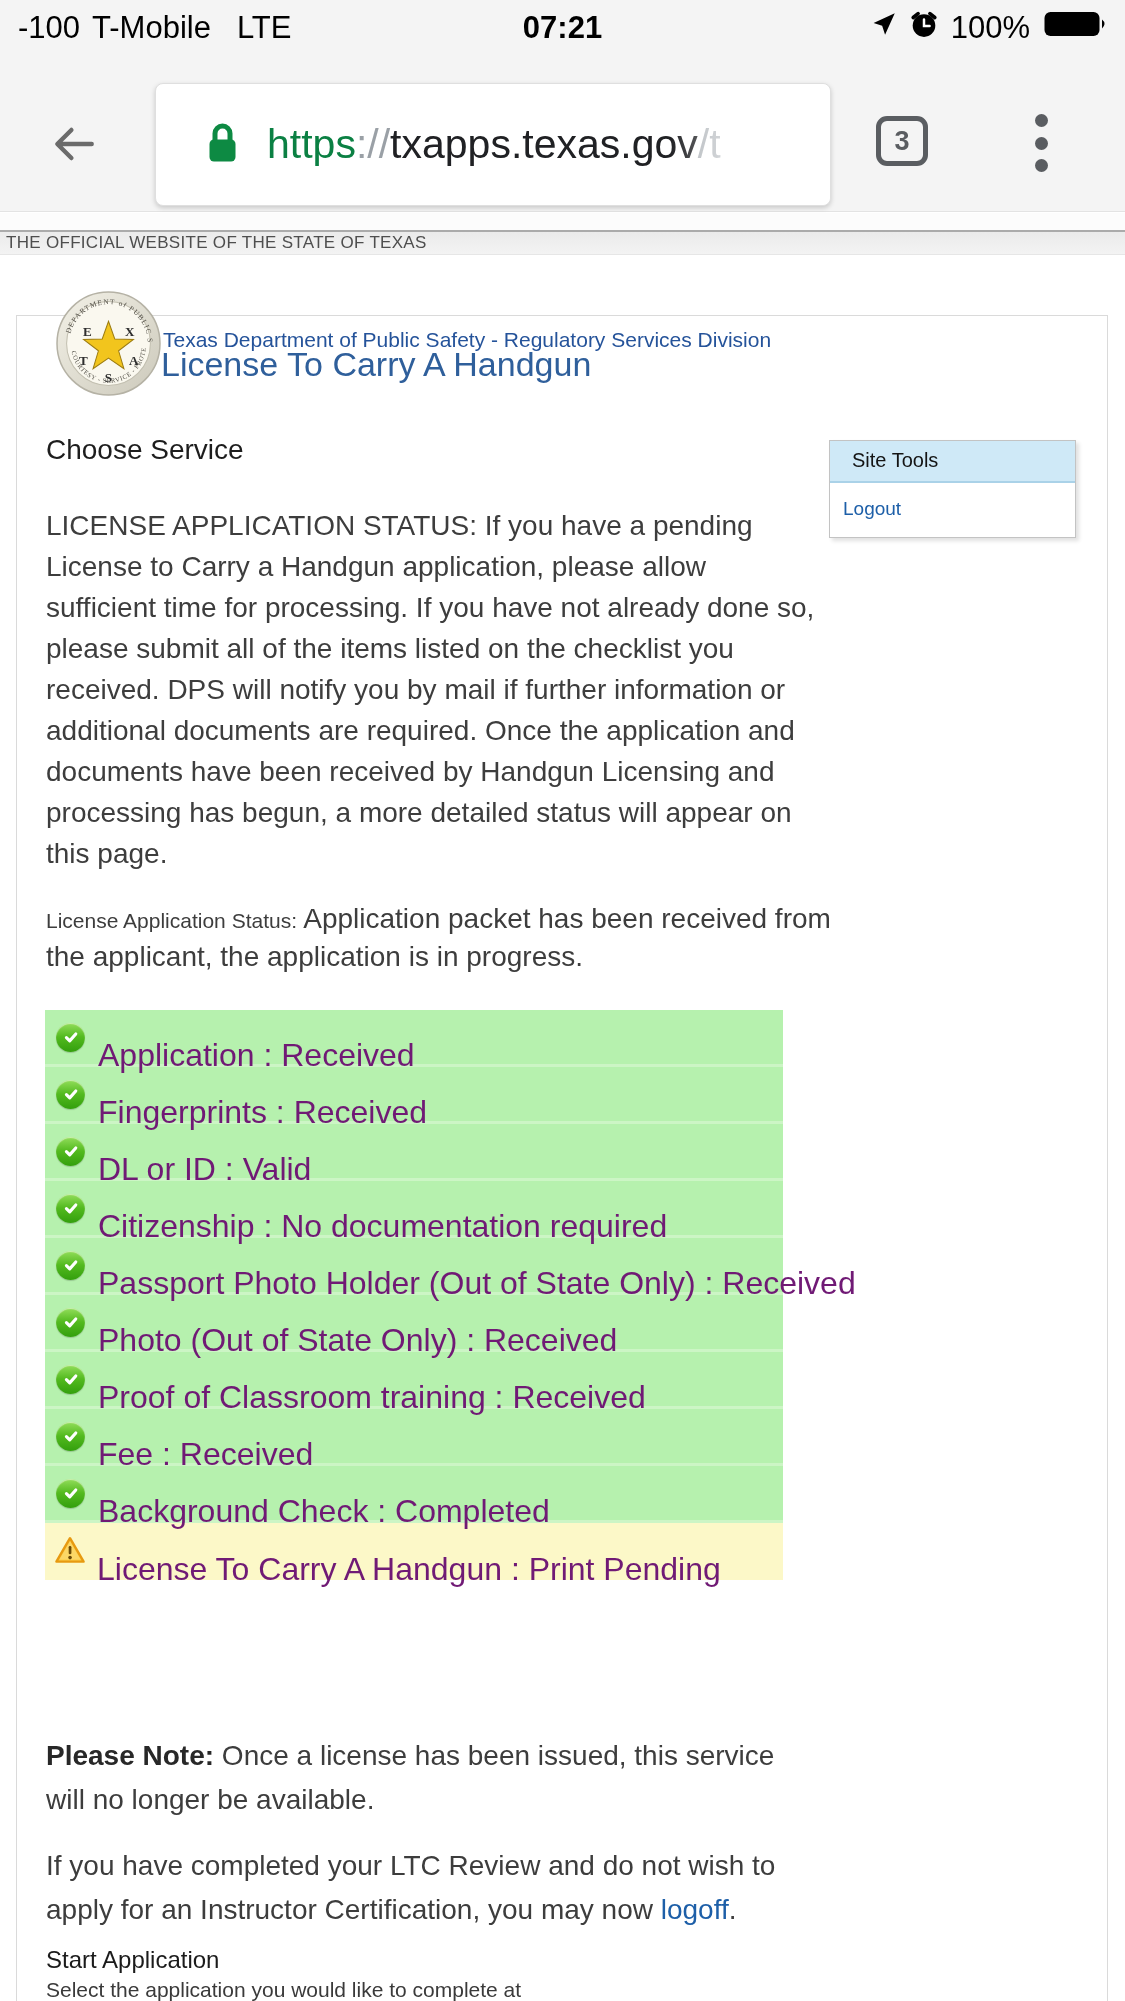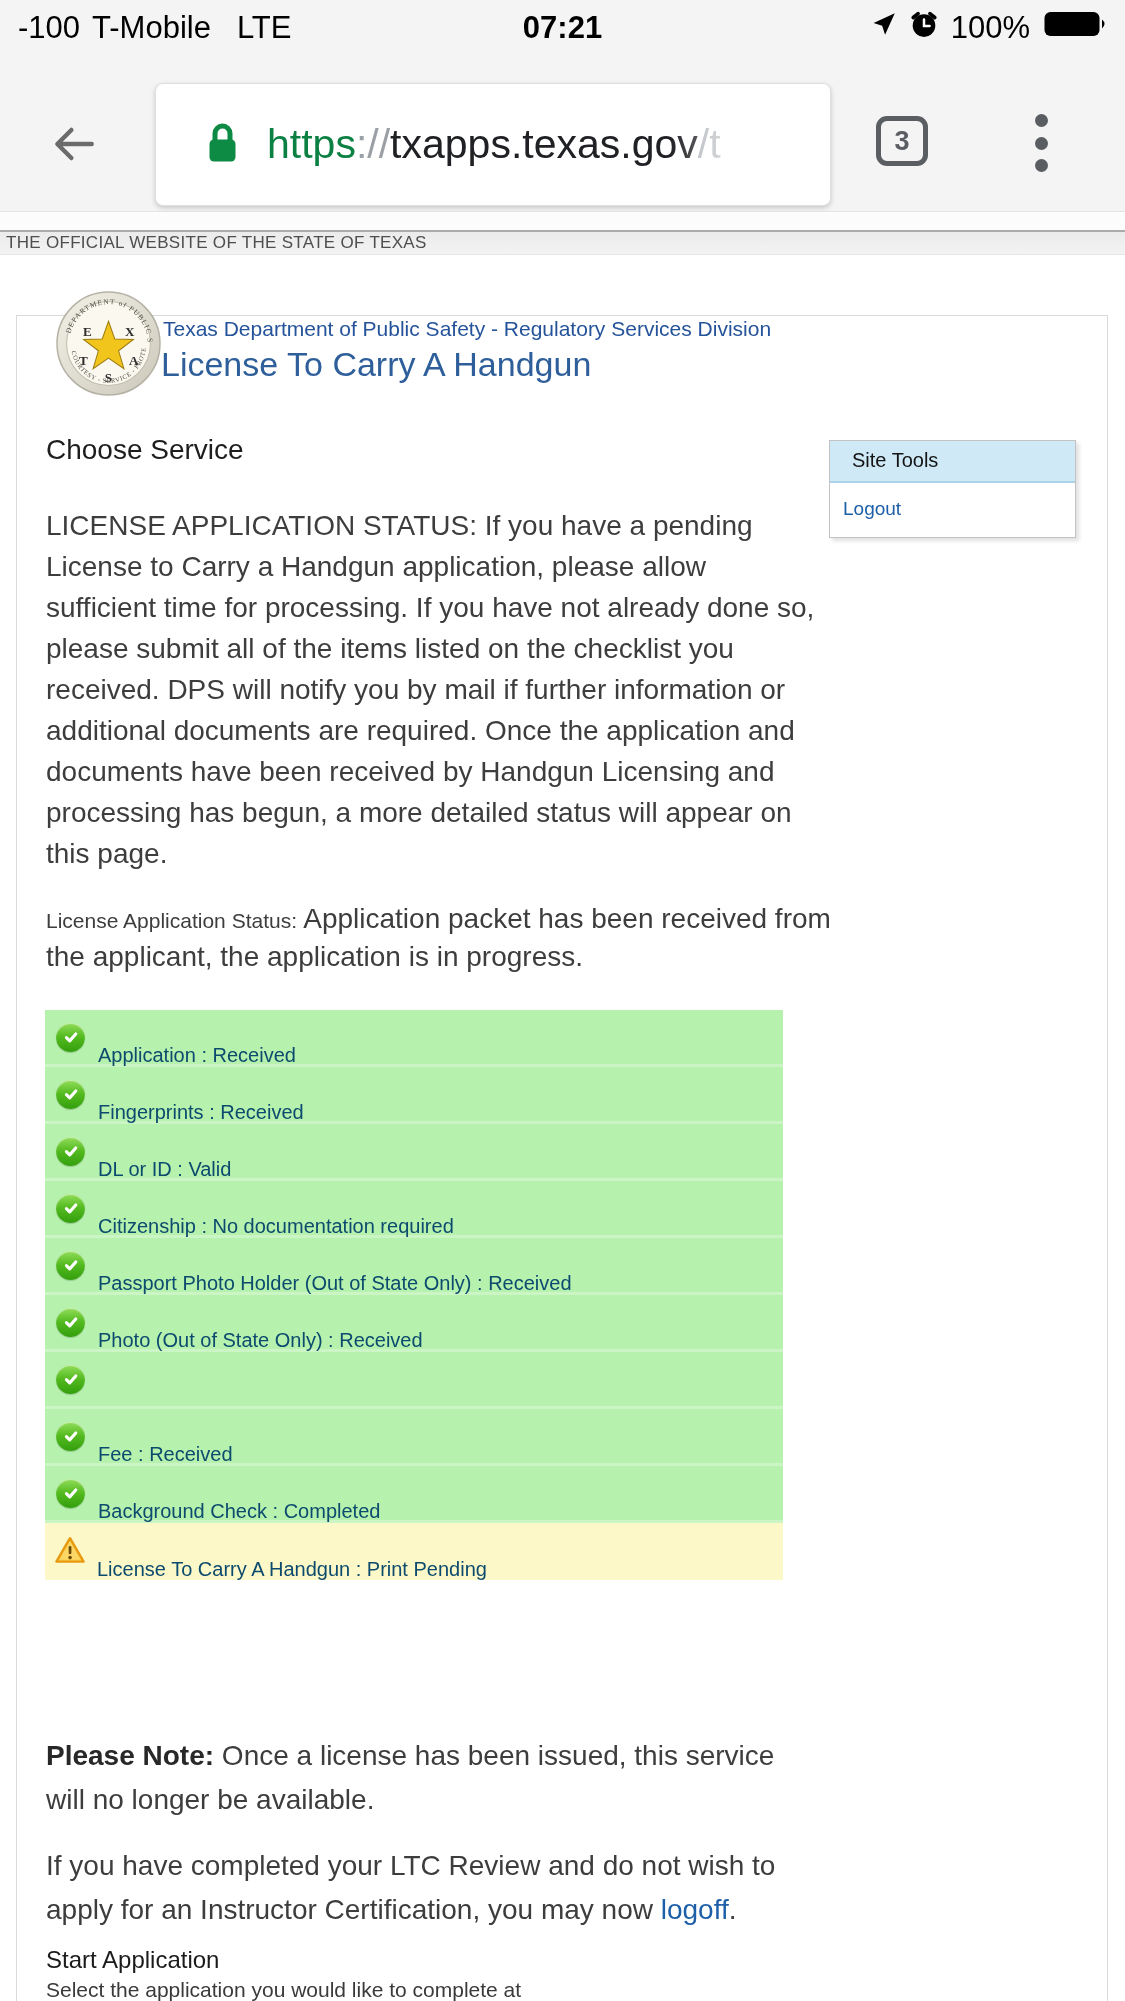--- a/index.html
+++ b/index.html
@@ -49,21 +49,21 @@
     border-bottom:1px solid #e6e6e6; display:flex; align-items:center;
     padding-left:6px; font-size:17px; color:#4e4e4e; letter-spacing:.3px; }
 
   
   .frame-top { position:absolute; left:16px; top:315px; width:1092px; height:1px; background:#dadada; }
   .frame-left { position:absolute; left:16px; top:315px; bottom:0; width:1px; background:#dadada; }
   .frame-right { position:absolute; left:1107px; top:315px; bottom:0; width:1px; background:#dadada; }
 
   
   .seal { position:absolute; left:56px; top:291px; width:105px; height:105px; }
-  .agency-line { position:absolute; left:163px; top:317px; font-size:21px; color:#25539a; }
+  .agency-line { position:absolute; left:163px; top:328px; font-size:21px; color:#25539a; }
   .page-title { position:absolute; left:161px; top:345px; font-size:34px;
     font-weight:400; color:#2f5f9b; }
 
   .section-heading { position:absolute; left:46px; top:434px; font-size:28px;
     font-weight:400; color:#1d1d1d; }
 
   
   .site-tools { position:absolute; left:829px; top:440px; width:247px; background:#fff;
     border:1px solid #c3c3c3; box-shadow:3px 3px 4px rgba(0,0,0,.12); }
   .site-tools-header { background:#cfe9f7; border-bottom:2px solid #aad2e8;
@@ -79,21 +79,21 @@
   .status-label { font-size:21px; }
 
   
   .checklist { position:absolute; left:45px; top:1010px; width:738px; }
   .check-row { height:57px; background:#b6f1ae; border-bottom:3px solid #ccf5c5;
     display:flex; align-items:center; padding-left:11px; }
   .check-icon { width:29px; height:29px; border-radius:50%; flex:0 0 29px;
     background:linear-gradient(180deg,#93de5b 0%,#53ba1f 48%,#339f0d 100%);
     box-shadow:inset 0 1px 1px rgba(255,255,255,.55), 0 1px 1px rgba(0,0,0,.18);
     display:flex; align-items:center; justify-content:center; }
-  .row-text { margin-left:13px; font-size:20px; color:#0c4a6e; white-space:nowrap;margin-top:36px; }
+  .row-text { margin-left:13px; font-size:32px; color:#701a75; white-space:nowrap;margin-top:36px; }
   .warn-row { height:57px; background:#fcf8c8; display:flex; align-items:center;
     padding-left:9px; }
   .warn-row .row-text { margin-left:11px; }
 
   
   .please-note { position:absolute; left:46px; top:1734px; width:758px;
     font-size:28px; line-height:44px; color:#3d3d3d; }
   .pn-label { font-weight:700; color:#282828; }
   .logoff-para { position:absolute; left:46px; top:1844px; width:758px;
     font-size:28px; line-height:44px; color:#3d3d3d; }
@@ -277,20 +277,21 @@
       </span>
       <span class="row-text">Photo (Out of State Only) : Received</span>
     </div>
 
     <div class="check-row">
       <span class="check-icon">
         <svg width="18" height="18" viewBox="0 0 18 18">
           <path d="M4.4 9.6 l3.3 3.3 L13.8 6" stroke="#fff" stroke-width="3.1" fill="none" stroke-linecap="round" stroke-linejoin="round"></path>
         </svg>
       </span>
+      <span class="row-text">Proof of Classroom training : Received</span>
     </div>
 
 
     <div class="check-row">
       <span class="check-icon">
         <svg width="18" height="18" viewBox="0 0 18 18">
           <path d="M4.4 9.6 l3.3 3.3 L13.8 6" stroke="#fff" stroke-width="3.1" fill="none" stroke-linecap="round" stroke-linejoin="round"></path>
         </svg>
       </span>
       <span class="row-text">Fee : Received</span>

